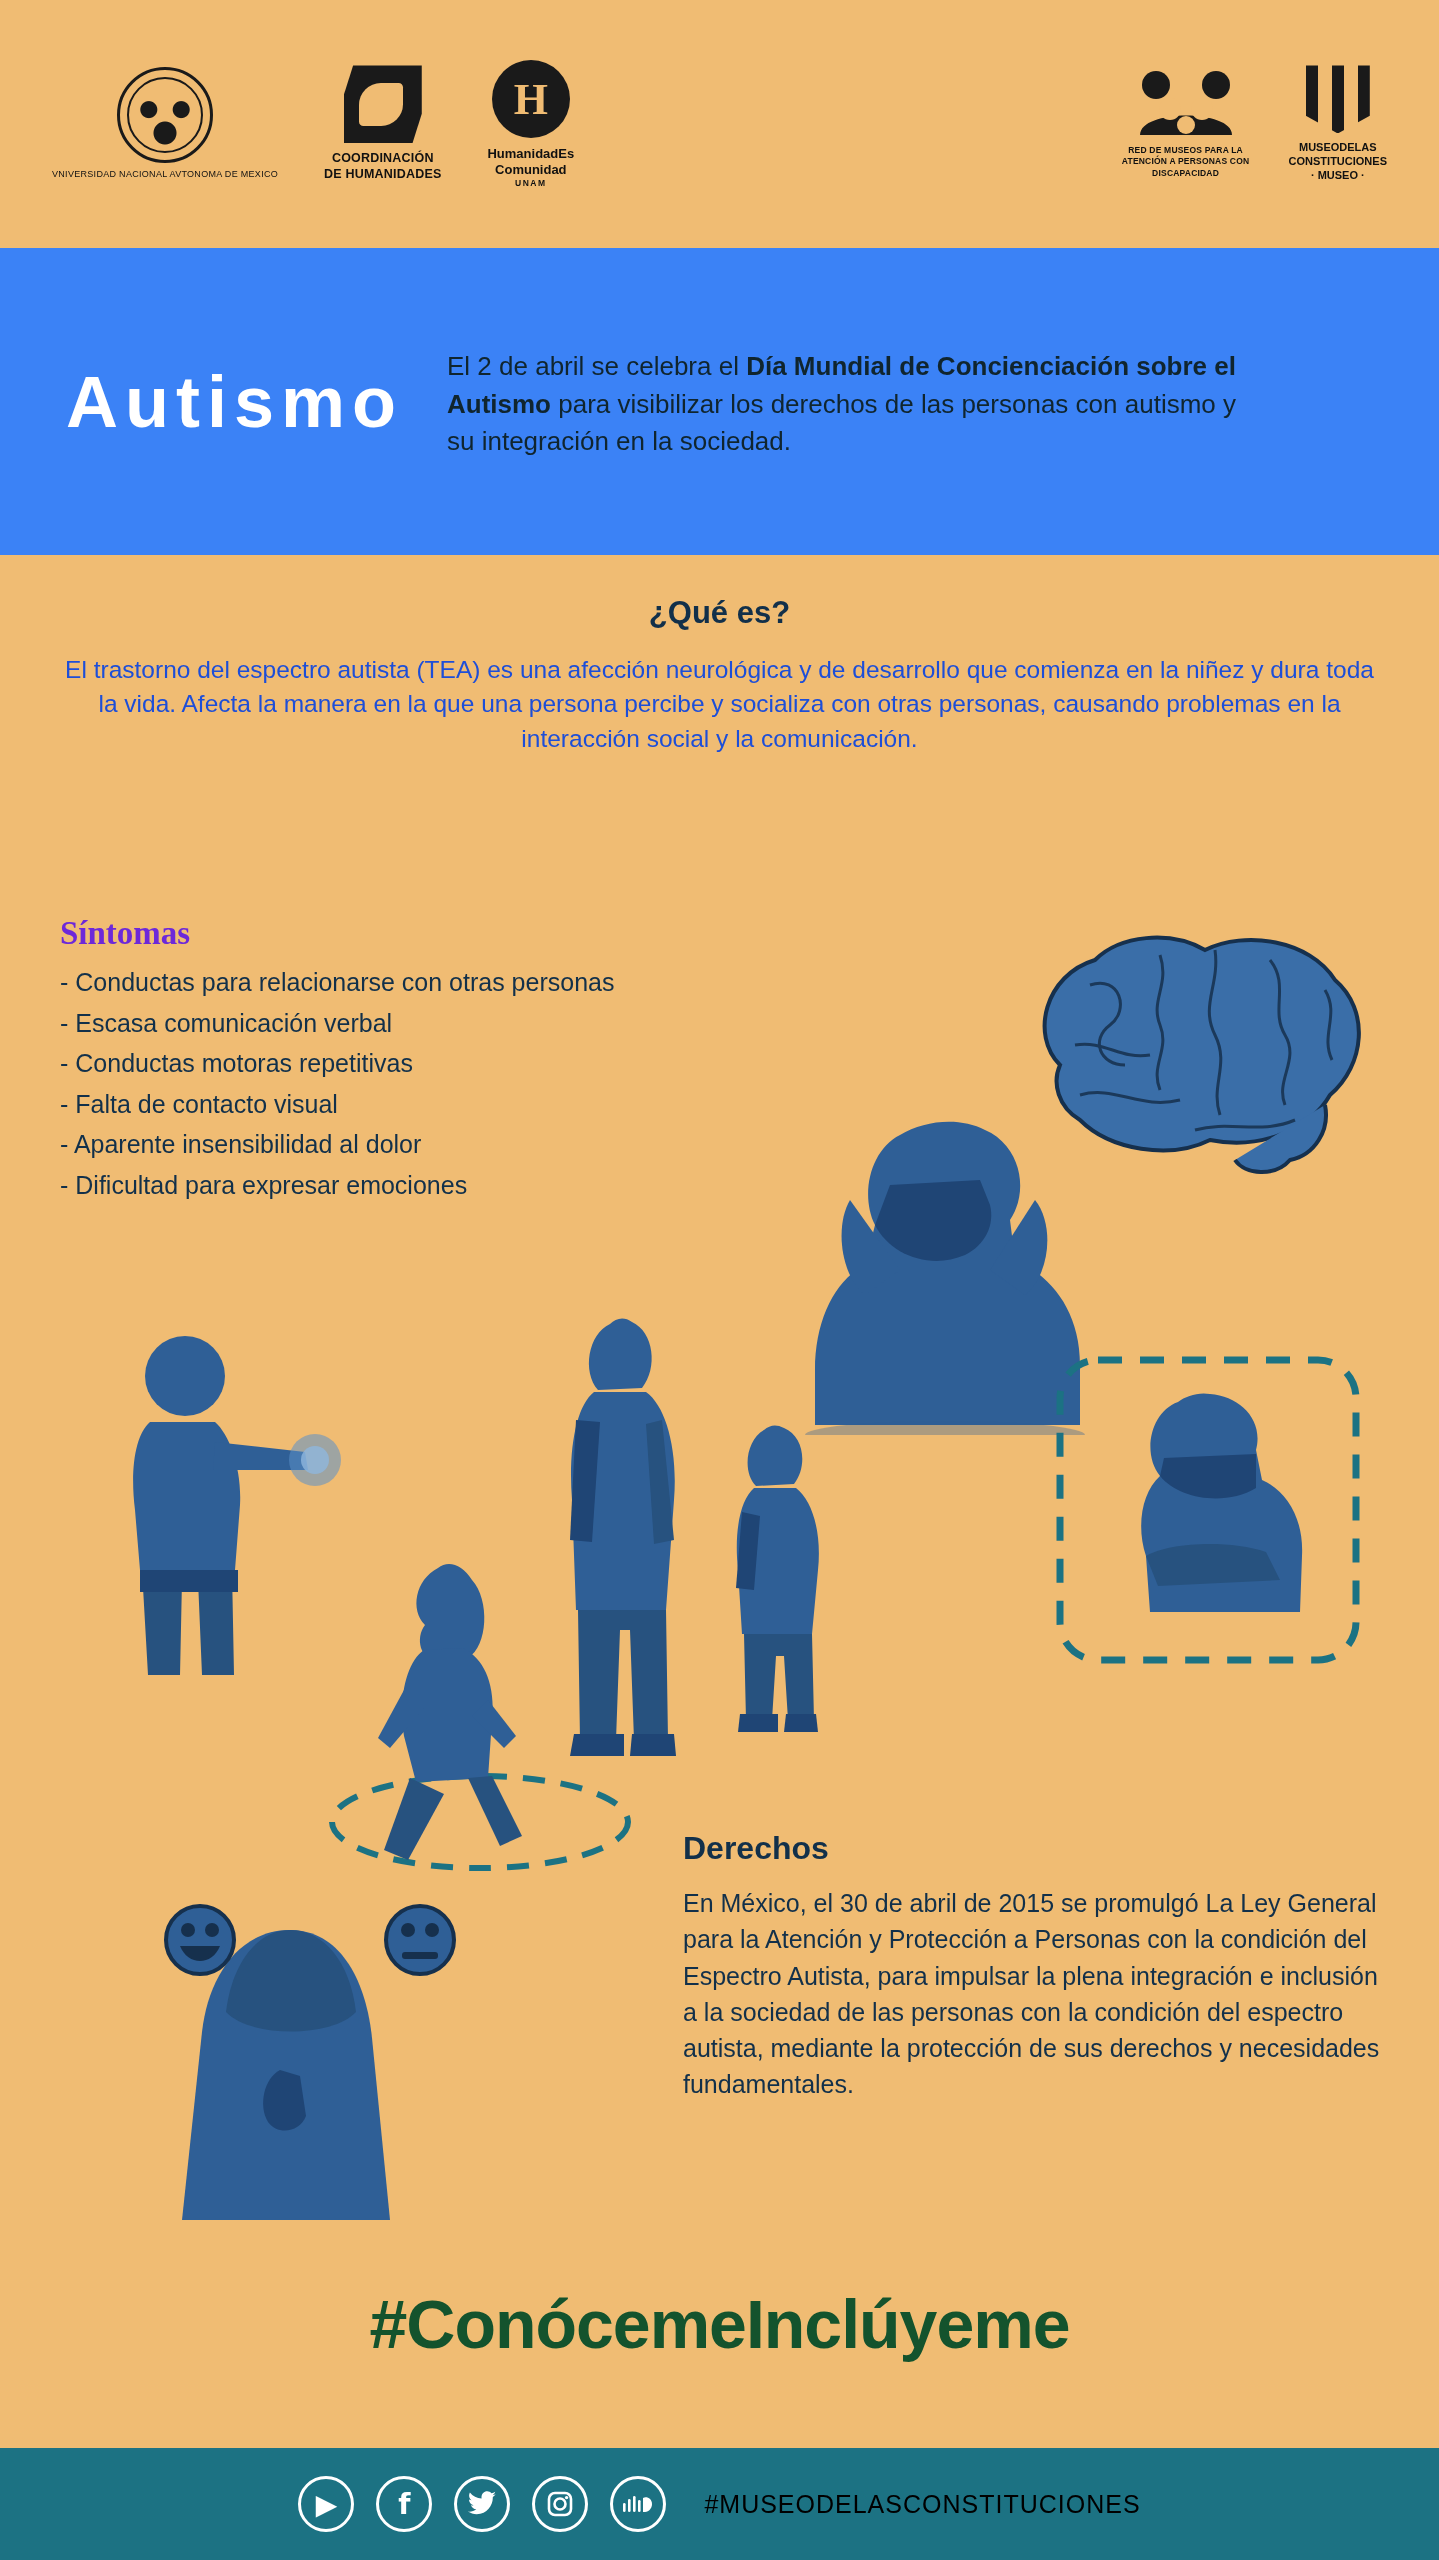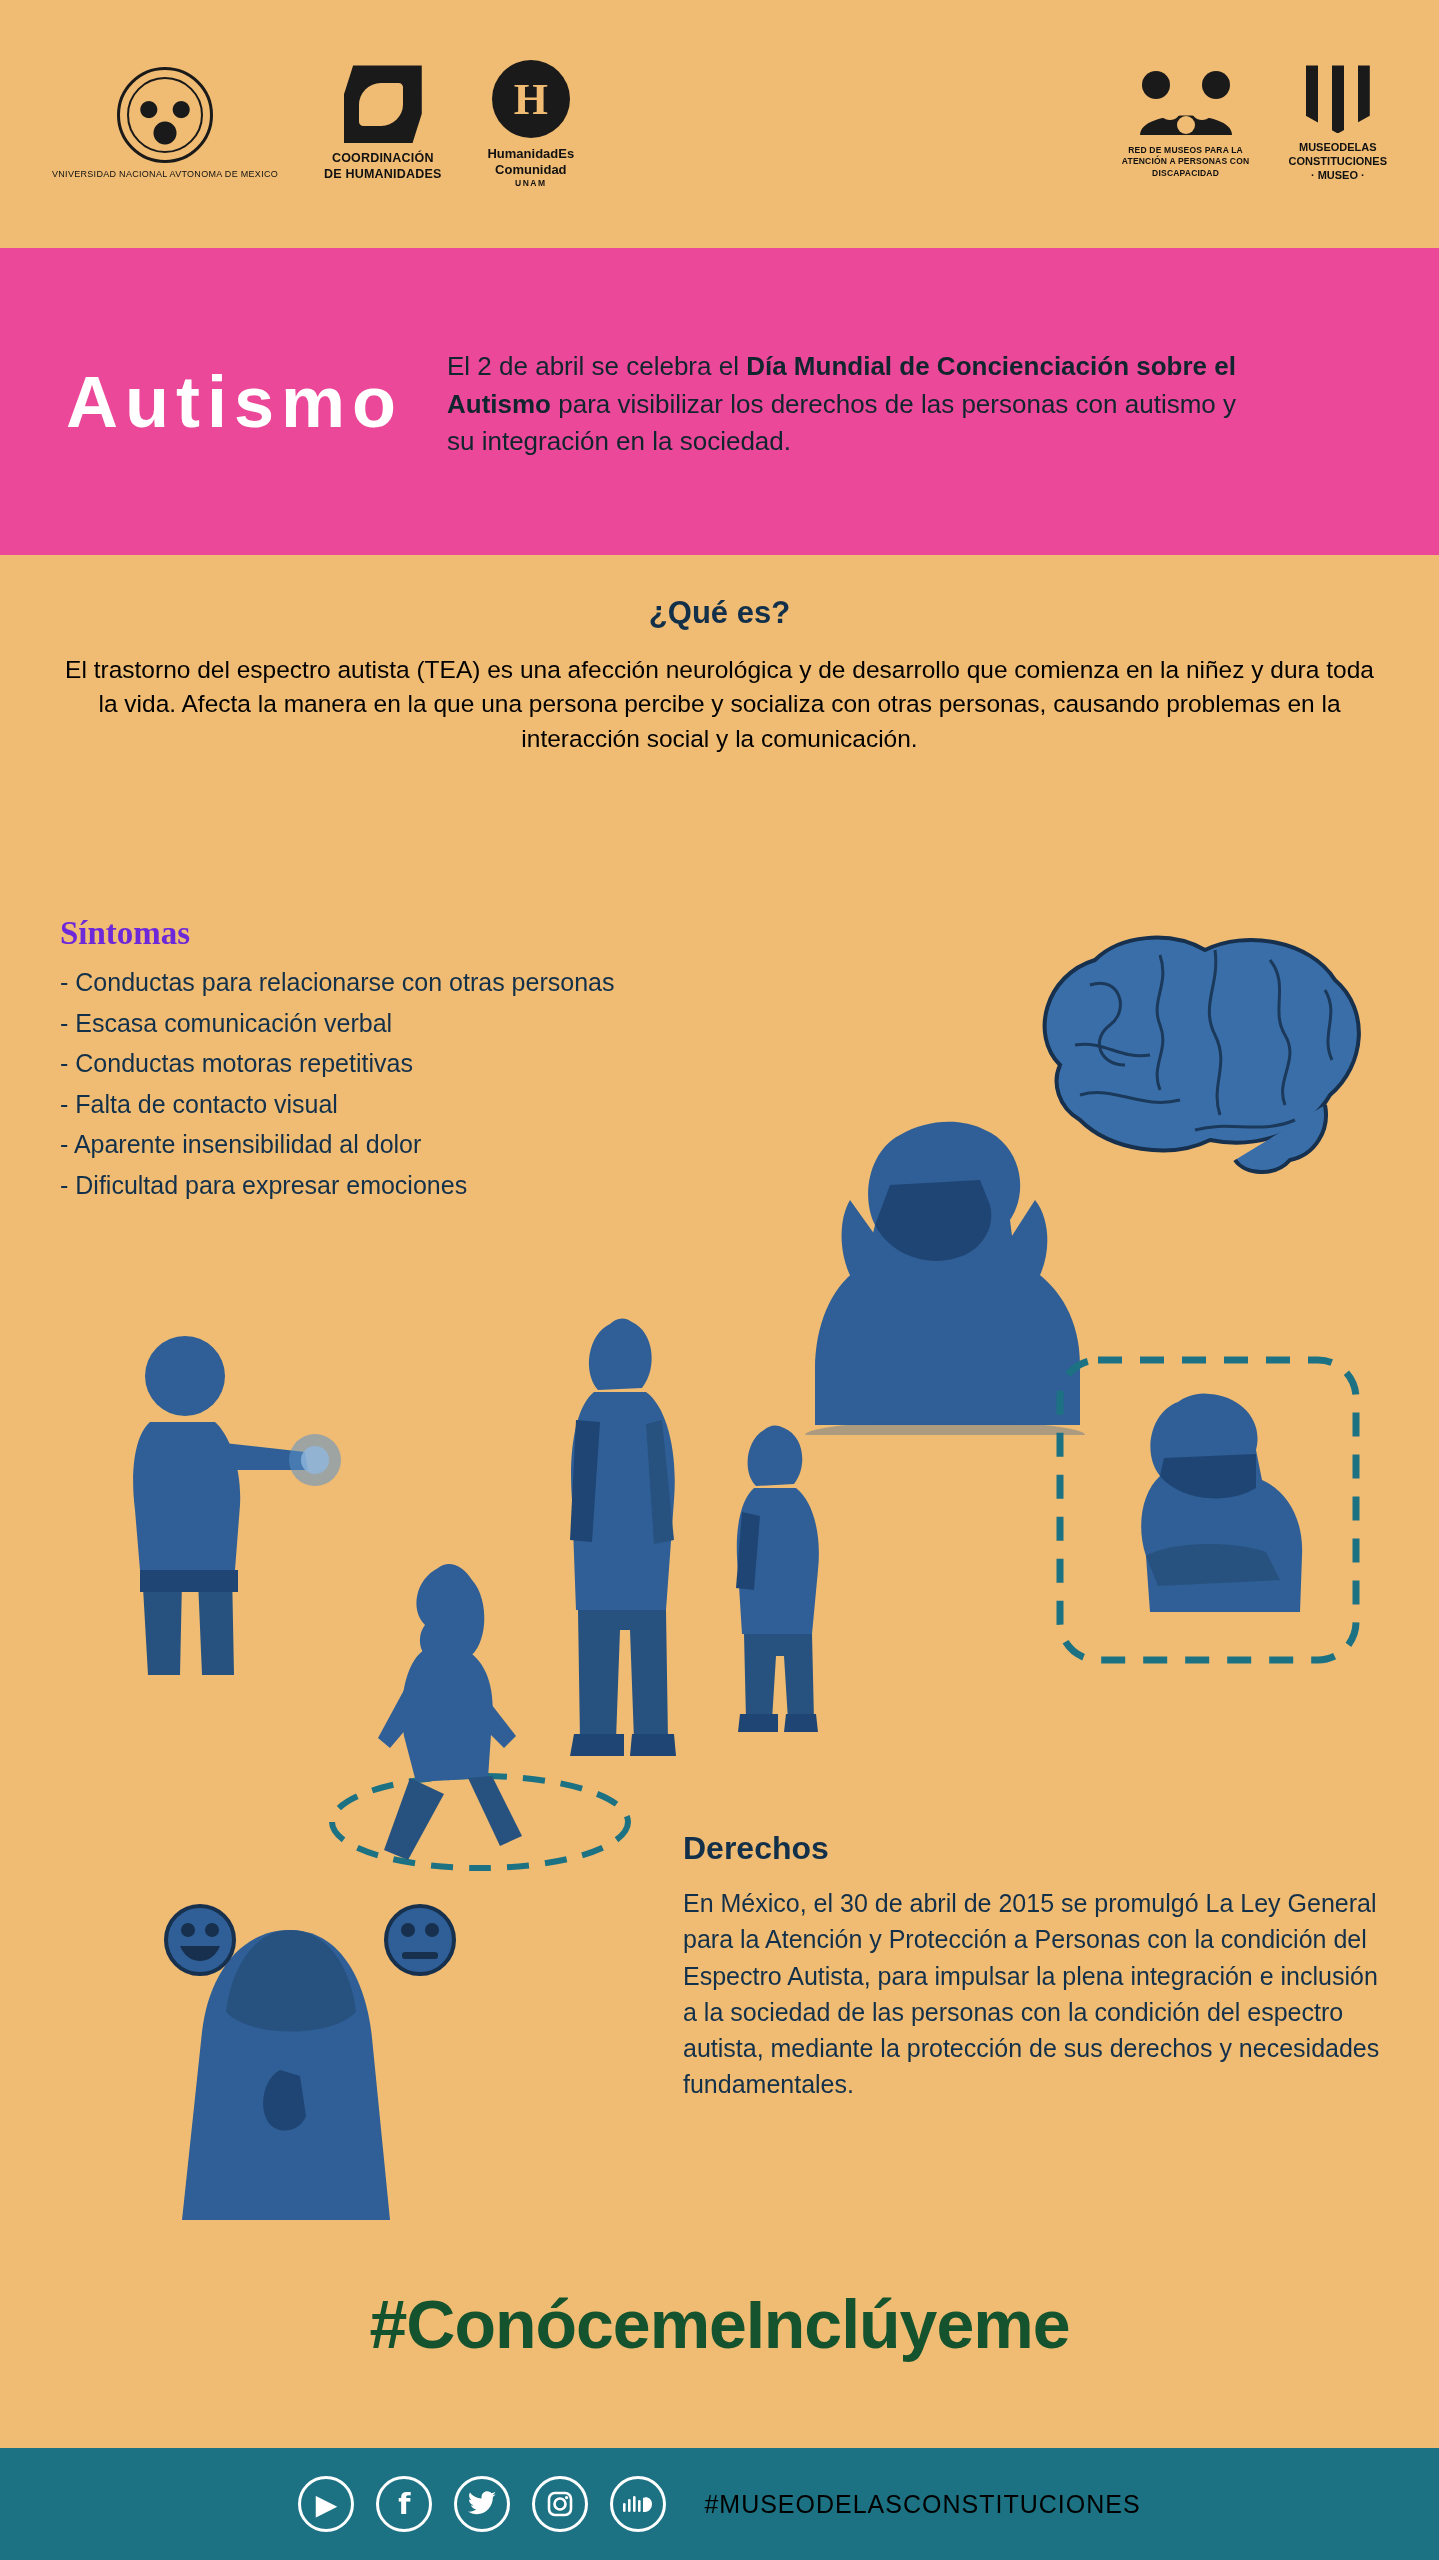--- a/index.html
+++ b/index.html
@@ -108,21 +108,21 @@
     background:
       linear-gradient(#1a1a1a, #1a1a1a) 0 0/12px 100% no-repeat,
       linear-gradient(#1a1a1a, #1a1a1a) 26px 0/12px 100% no-repeat,
       linear-gradient(#1a1a1a, #1a1a1a) 52px 0/12px 100% no-repeat;
     clip-path: polygon(0 0, 100% 0, 100% 74%, 50% 100%, 0 74%);
   }
   .museo-caption { font-size: 11px; font-weight: bold; line-height: 1.25; }
 
   
   .hero {
-    background: #ec4899;
+    background: #3b82f6;
     height: 307px;
     display: flex;
     align-items: center;
     padding: 0 52px 0 66px;
     gap: 44px;
   }
   .hero-title {
     color: #ffffff;
     font-size: 72px;
     font-weight: bold;
@@ -143,21 +143,21 @@
     text-align: center;
     padding: 40px 60px 0;
   }
   .queest h2 {
     color: #12304a;
     font-size: 31px;
     font-weight: bold;
     margin-bottom: 22px;
   }
   .queest p {
-    color: #000000;
+    color: #1d4ed8;
     font-size: 24.5px;
     line-height: 1.4;
   }
 
   
   .sintomas {
     position: absolute;
     left: 60px;
     top: 915px;
     width: 820px;

